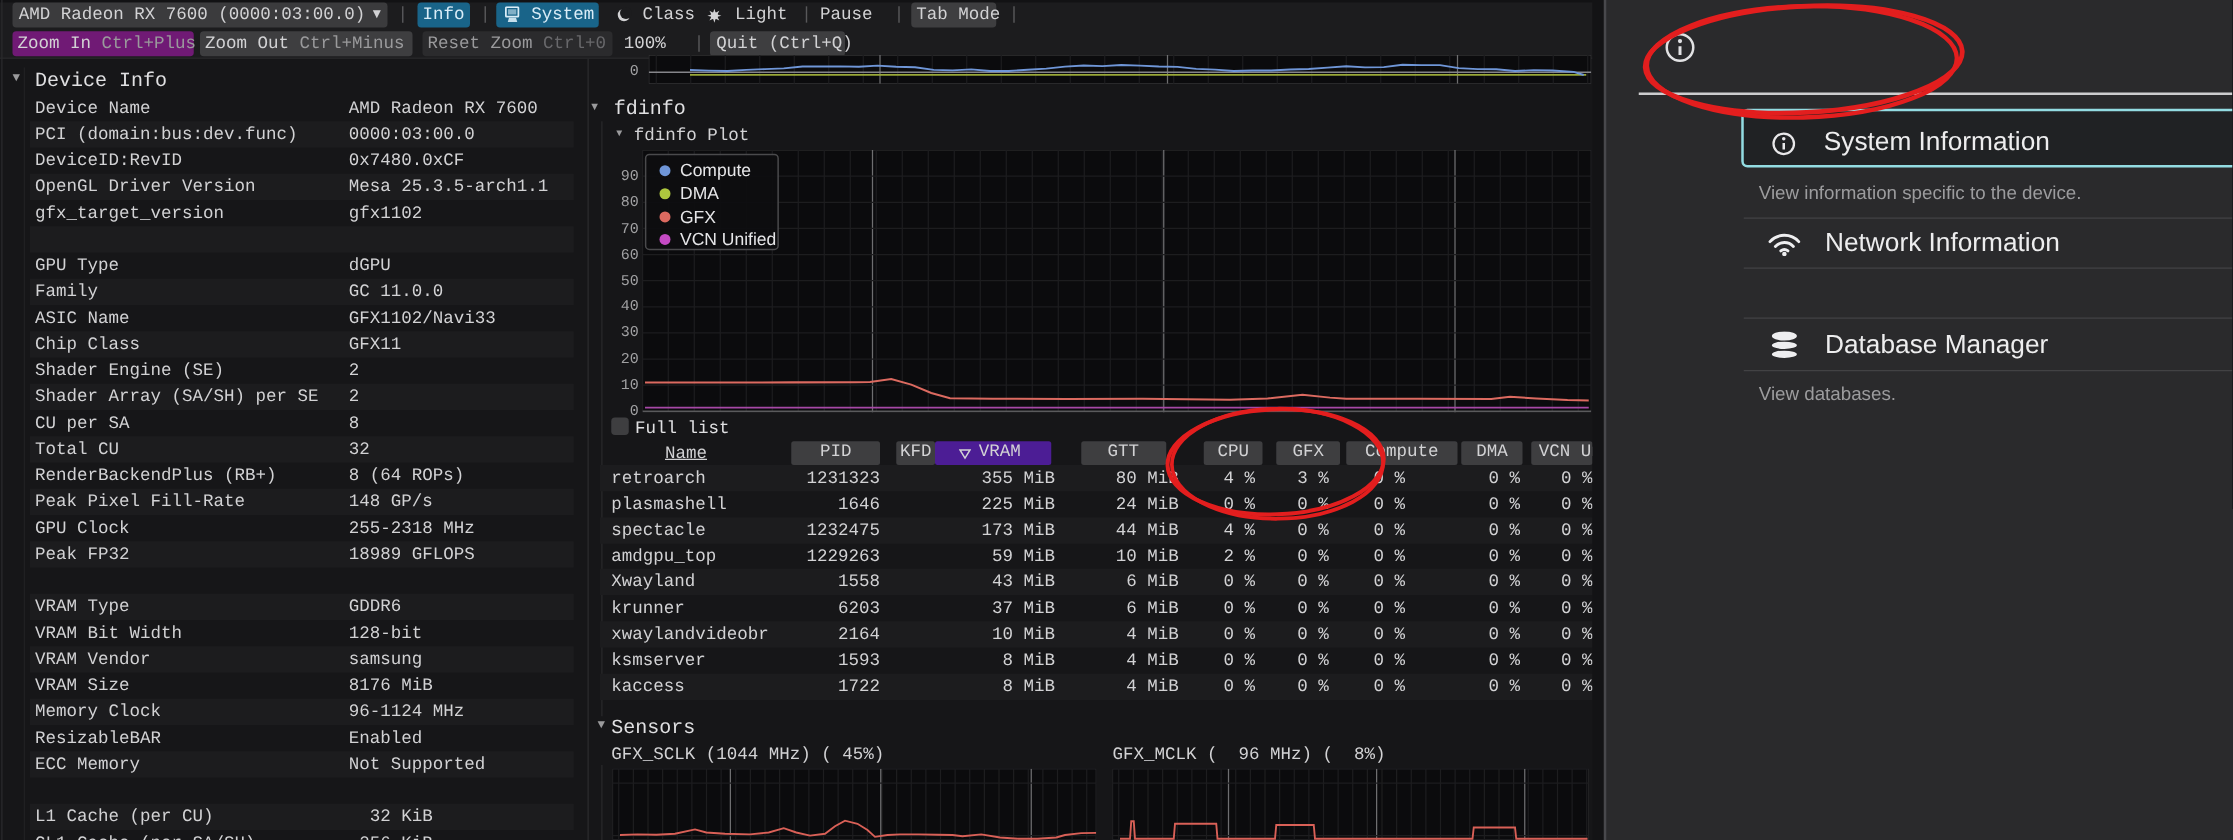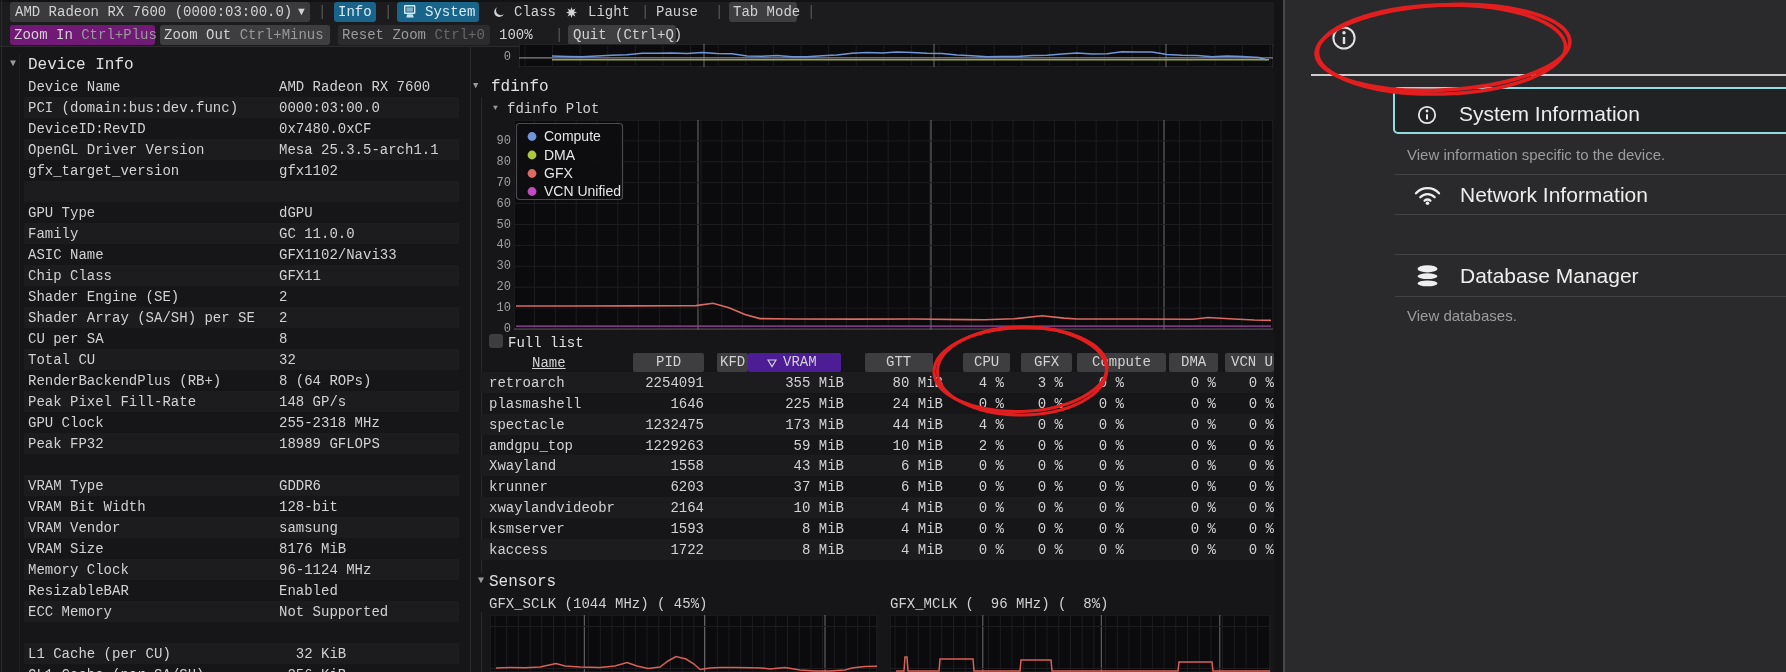--- a/index.html
+++ b/index.html
@@ -271,21 +271,21 @@
       <span style="font-family:&quot;Liberation Mono&quot;,monospace;font-size:14px;color:#d2d2d4;position:absolute;left:15px;top:1px;line-height:17px;white-space:pre">Compute</span>
     </div>
 <div style="position:absolute;left:1169px;top:352.5px;width:49px;height:19px;background:#3e3e40;border-radius:2px;">
       <span style="font-family:&quot;Liberation Mono&quot;,monospace;font-size:14px;color:#d2d2d4;position:absolute;left:12px;top:1px;line-height:17px;white-space:pre">DMA</span>
     </div>
 <div style="position:absolute;left:1225px;top:352.5px;width:49px;height:19px;background:#3e3e40;border-radius:2px;">
       <span style="font-family:&quot;Liberation Mono&quot;,monospace;font-size:14px;color:#d2d2d4;position:absolute;left:6px;top:1px;line-height:17px;white-space:pre">VCN Un</span>
     </div>
 <div style="position:absolute;left:480px;top:372.0px;width:794px;height:20.85px;background:#1c1c1e;"></div>
 <div style="position:absolute;font-family:&quot;Liberation Mono&quot;,monospace;font-size:14px;color:#d2d2d4;line-height:18px;top:374.0px;white-space:pre;left:489px;">retroarch</div>
-<div style="position:absolute;font-family:&quot;Liberation Mono&quot;,monospace;font-size:14px;color:#d2d2d4;line-height:18px;top:374.0px;white-space:pre;left:484px;width:220px;text-align:right;">2254091</div>
+<div style="position:absolute;font-family:&quot;Liberation Mono&quot;,monospace;font-size:14px;color:#d2d2d4;line-height:18px;top:374.0px;white-space:pre;left:484px;width:220px;text-align:right;">1231323</div>
 <div style="position:absolute;font-family:&quot;Liberation Mono&quot;,monospace;font-size:14px;color:#d2d2d4;line-height:18px;top:374.0px;white-space:pre;left:624px;width:220px;text-align:right;">355 MiB</div>
 <div style="position:absolute;font-family:&quot;Liberation Mono&quot;,monospace;font-size:14px;color:#d2d2d4;line-height:18px;top:374.0px;white-space:pre;left:723px;width:220px;text-align:right;">80 MiB</div>
 <div style="position:absolute;font-family:&quot;Liberation Mono&quot;,monospace;font-size:14px;color:#d2d2d4;line-height:18px;top:374.0px;white-space:pre;left:784px;width:220px;text-align:right;">4 %</div>
 <div style="position:absolute;font-family:&quot;Liberation Mono&quot;,monospace;font-size:14px;color:#d2d2d4;line-height:18px;top:374.0px;white-space:pre;left:843px;width:220px;text-align:right;">3 %</div>
 <div style="position:absolute;font-family:&quot;Liberation Mono&quot;,monospace;font-size:14px;color:#d2d2d4;line-height:18px;top:374.0px;white-space:pre;left:904px;width:220px;text-align:right;">0 %</div>
 <div style="position:absolute;font-family:&quot;Liberation Mono&quot;,monospace;font-size:14px;color:#d2d2d4;line-height:18px;top:374.0px;white-space:pre;left:996px;width:220px;text-align:right;">0 %</div>
 <div style="position:absolute;font-family:&quot;Liberation Mono&quot;,monospace;font-size:14px;color:#d2d2d4;line-height:18px;top:374.0px;white-space:pre;left:1054px;width:220px;text-align:right;">0 %</div>
 <div style="position:absolute;font-family:&quot;Liberation Mono&quot;,monospace;font-size:14px;color:#d2d2d4;line-height:18px;top:394.85px;white-space:pre;left:489px;">plasmashell</div>
 <div style="position:absolute;font-family:&quot;Liberation Mono&quot;,monospace;font-size:14px;color:#d2d2d4;line-height:18px;top:394.85px;white-space:pre;left:484px;width:220px;text-align:right;">1646</div>
 <div style="position:absolute;font-family:&quot;Liberation Mono&quot;,monospace;font-size:14px;color:#d2d2d4;line-height:18px;top:394.85px;white-space:pre;left:624px;width:220px;text-align:right;">225 MiB</div>

